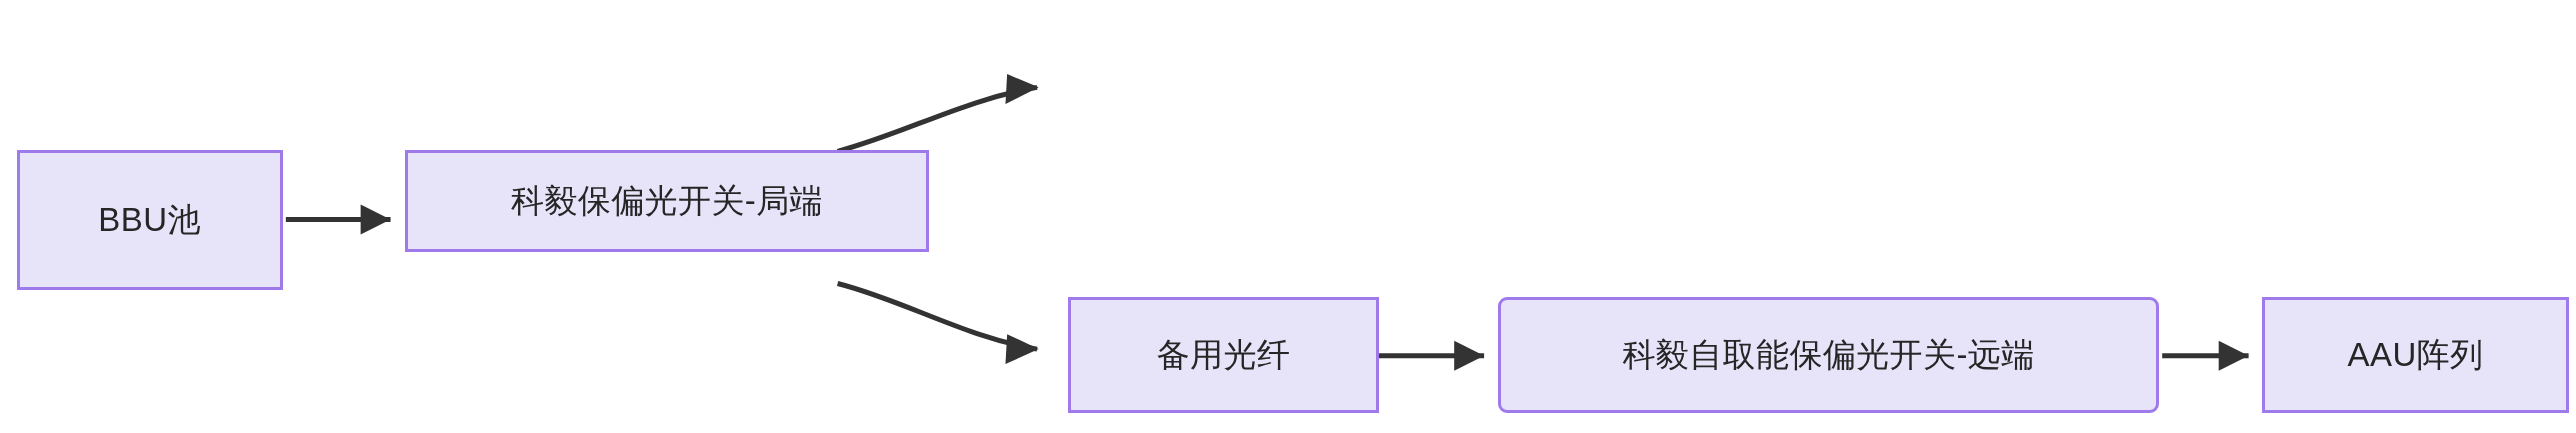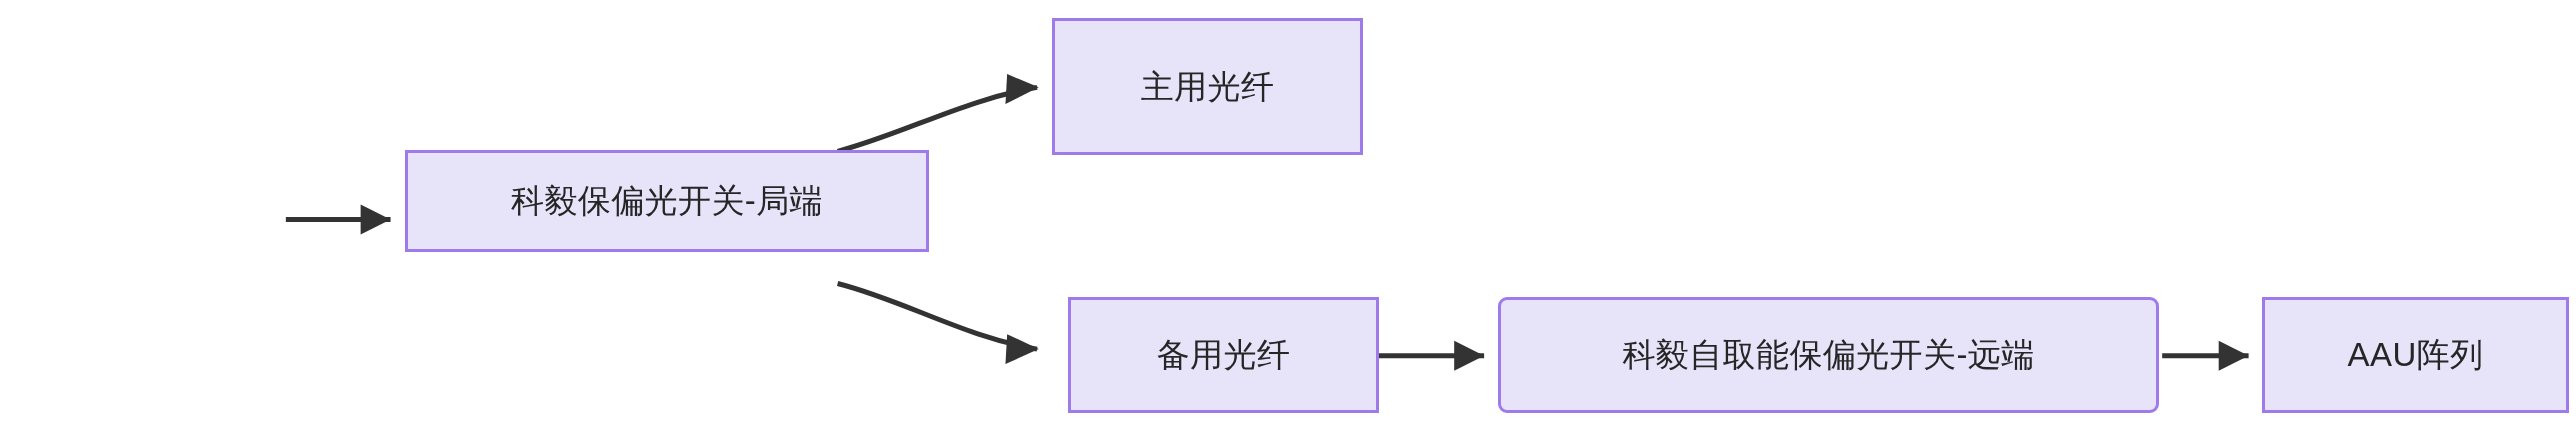--- a/index.html
+++ b/index.html
@@ -78,28 +78,28 @@
     <g>
       <path class="edge-path" d="M 1644 428 L 1786 428" stroke="#333333"></path>
       <polygon class="edge-head" points="1786,428 1750,410 1750,446" fill="#333333"></polygon>
     </g>
     <g>
       <path class="edge-path" d="M 2602 428 L 2706 428" stroke="#333333"></path>
       <polygon class="edge-head" points="2706,428 2670,410 2670,446" fill="#333333"></polygon>
     </g>
   </svg>
 
+  <div class="node" style="left: 16.6px; top: 150px; width: 266px; height: 140px; background: rgb(231, 228, 250); border-color: rgb(159, 122, 234); color: rgb(38, 38, 38);">
+    <span class="node-label">BBU池</span>
+  </div>
 
   <div class="node" style="left: 405px; top: 150px; width: 524px; height: 102px; background: rgb(231, 228, 250); border-color: rgb(159, 122, 234); color: rgb(38, 38, 38);">
     <span class="node-label">科毅保偏光开关-局端</span>
   </div>
 
-  <div class="node" style="left: 1052px; top: 18.3px; width: 311px; height: 137px; background: rgb(231, 228, 250); border-color: rgb(159, 122, 234); color: rgb(38, 38, 38);">
-    <span class="node-label">主用光纤</span>
-  </div>
 
   <div class="node" style="left: 1052px; top: 297px; width: 311px; height: 116px; background: rgb(231, 228, 250); border-color: rgb(159, 122, 234); color: rgb(38, 38, 38); margin-left: 16px;">
     <span class="node-label">备用光纤</span>
   </div>
 
   <div class="node" style="left: 1498px; top: 297px; width: 661px; height: 116px; background: rgb(231, 228, 250); border-color: rgb(159, 122, 234); color: rgb(38, 38, 38); border-radius: 9px;">
     <span class="node-label">科毅自取能保偏光开关-远端</span>
   </div>
 
   <div class="node" style="left: 2262px; top: 297px; width: 307px; height: 116px; background: rgb(231, 228, 250); border-color: rgb(159, 122, 234); color: rgb(38, 38, 38);">

